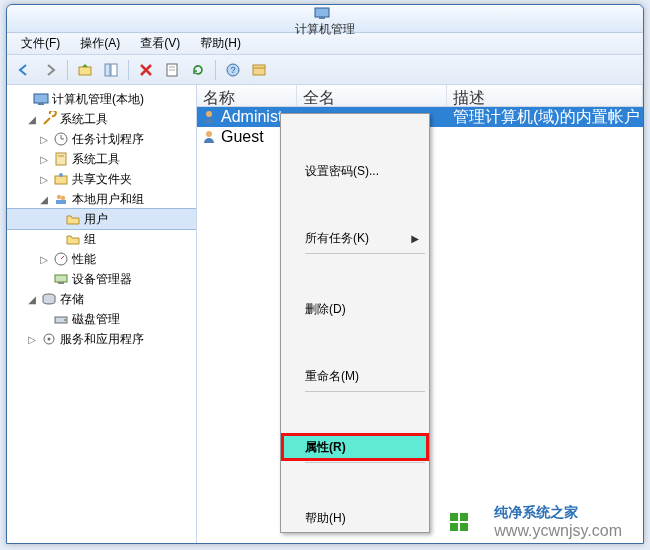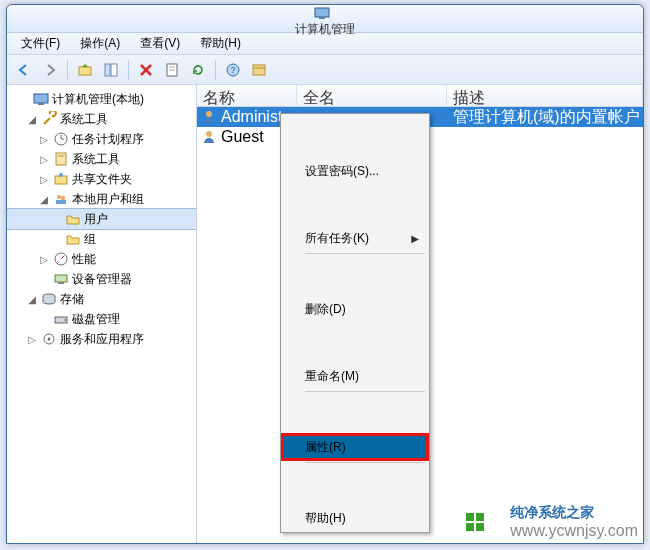--- a/index.html
+++ b/index.html
@@ -36,25 +36,25 @@
   .list-row { display: flex; height: 20px; align-items: center; }
   .list-row.sel { background: #2e82d6; color: #fff; }
   .list-row .ic { width: 16px; height: 16px; margin: 0 4px; }
   .cell-name { width: 100px; display: flex; align-items: center; overflow: hidden; }
   .cell-full { width: 150px; padding-left:6px;} .cell-desc { flex: 1; padding-left:6px; overflow:hidden; text-overflow:ellipsis; white-space:nowrap;}
   .ctx-menu { position: absolute; left: 280px; top: 113px; width: 150px;
               background: #f4f4f4; border: 1px solid #9a9a9a; box-shadow: 2px 2px 4px rgba(0,0,0,.3);
               font-size: 12px; padding: 2px; z-index: 10; }
   .ctx-item { height: 24px; display: flex; align-items: center; padding: 0 18px 0 22px;
               position: relative; white-space: nowrap; margin-top: 43px; }
-  .ctx-item.hover { background: #0369a1; border: 1px solid #aac4e4; padding: 0 17px 0 21px; }
+  .ctx-item.hover { background: #5eead4; border: 1px solid #aac4e4; padding: 0 17px 0 21px; font-weight: bold; }
   .ctx-item.highlight { outline: 3px solid #e11; outline-offset: -1px; }
   .ctx-sep { height: 1px; background: #c8c8c8; margin: 3px 2px 3px 22px; }
   .ctx-arrow { position: absolute; right: 8px; font-size: 10px; color: #333; }
-  .watermark { position: absolute; right: 12px; bottom: 10px; display: flex; align-items: center;
+  .watermark { position: absolute; right: 28px; bottom: 10px; display: flex; align-items: center;
                font-size: 14px; color: #2b6fb5; font-weight: bold; gap: 24px; z-index: 20; }
   .wm-url { font-size: 16px; color: #888; font-weight: normal; }
   svg { display: block; }
 </style>
 </head>
 <body>
 
 <div class="window">
 
   <div class="titlebar">

